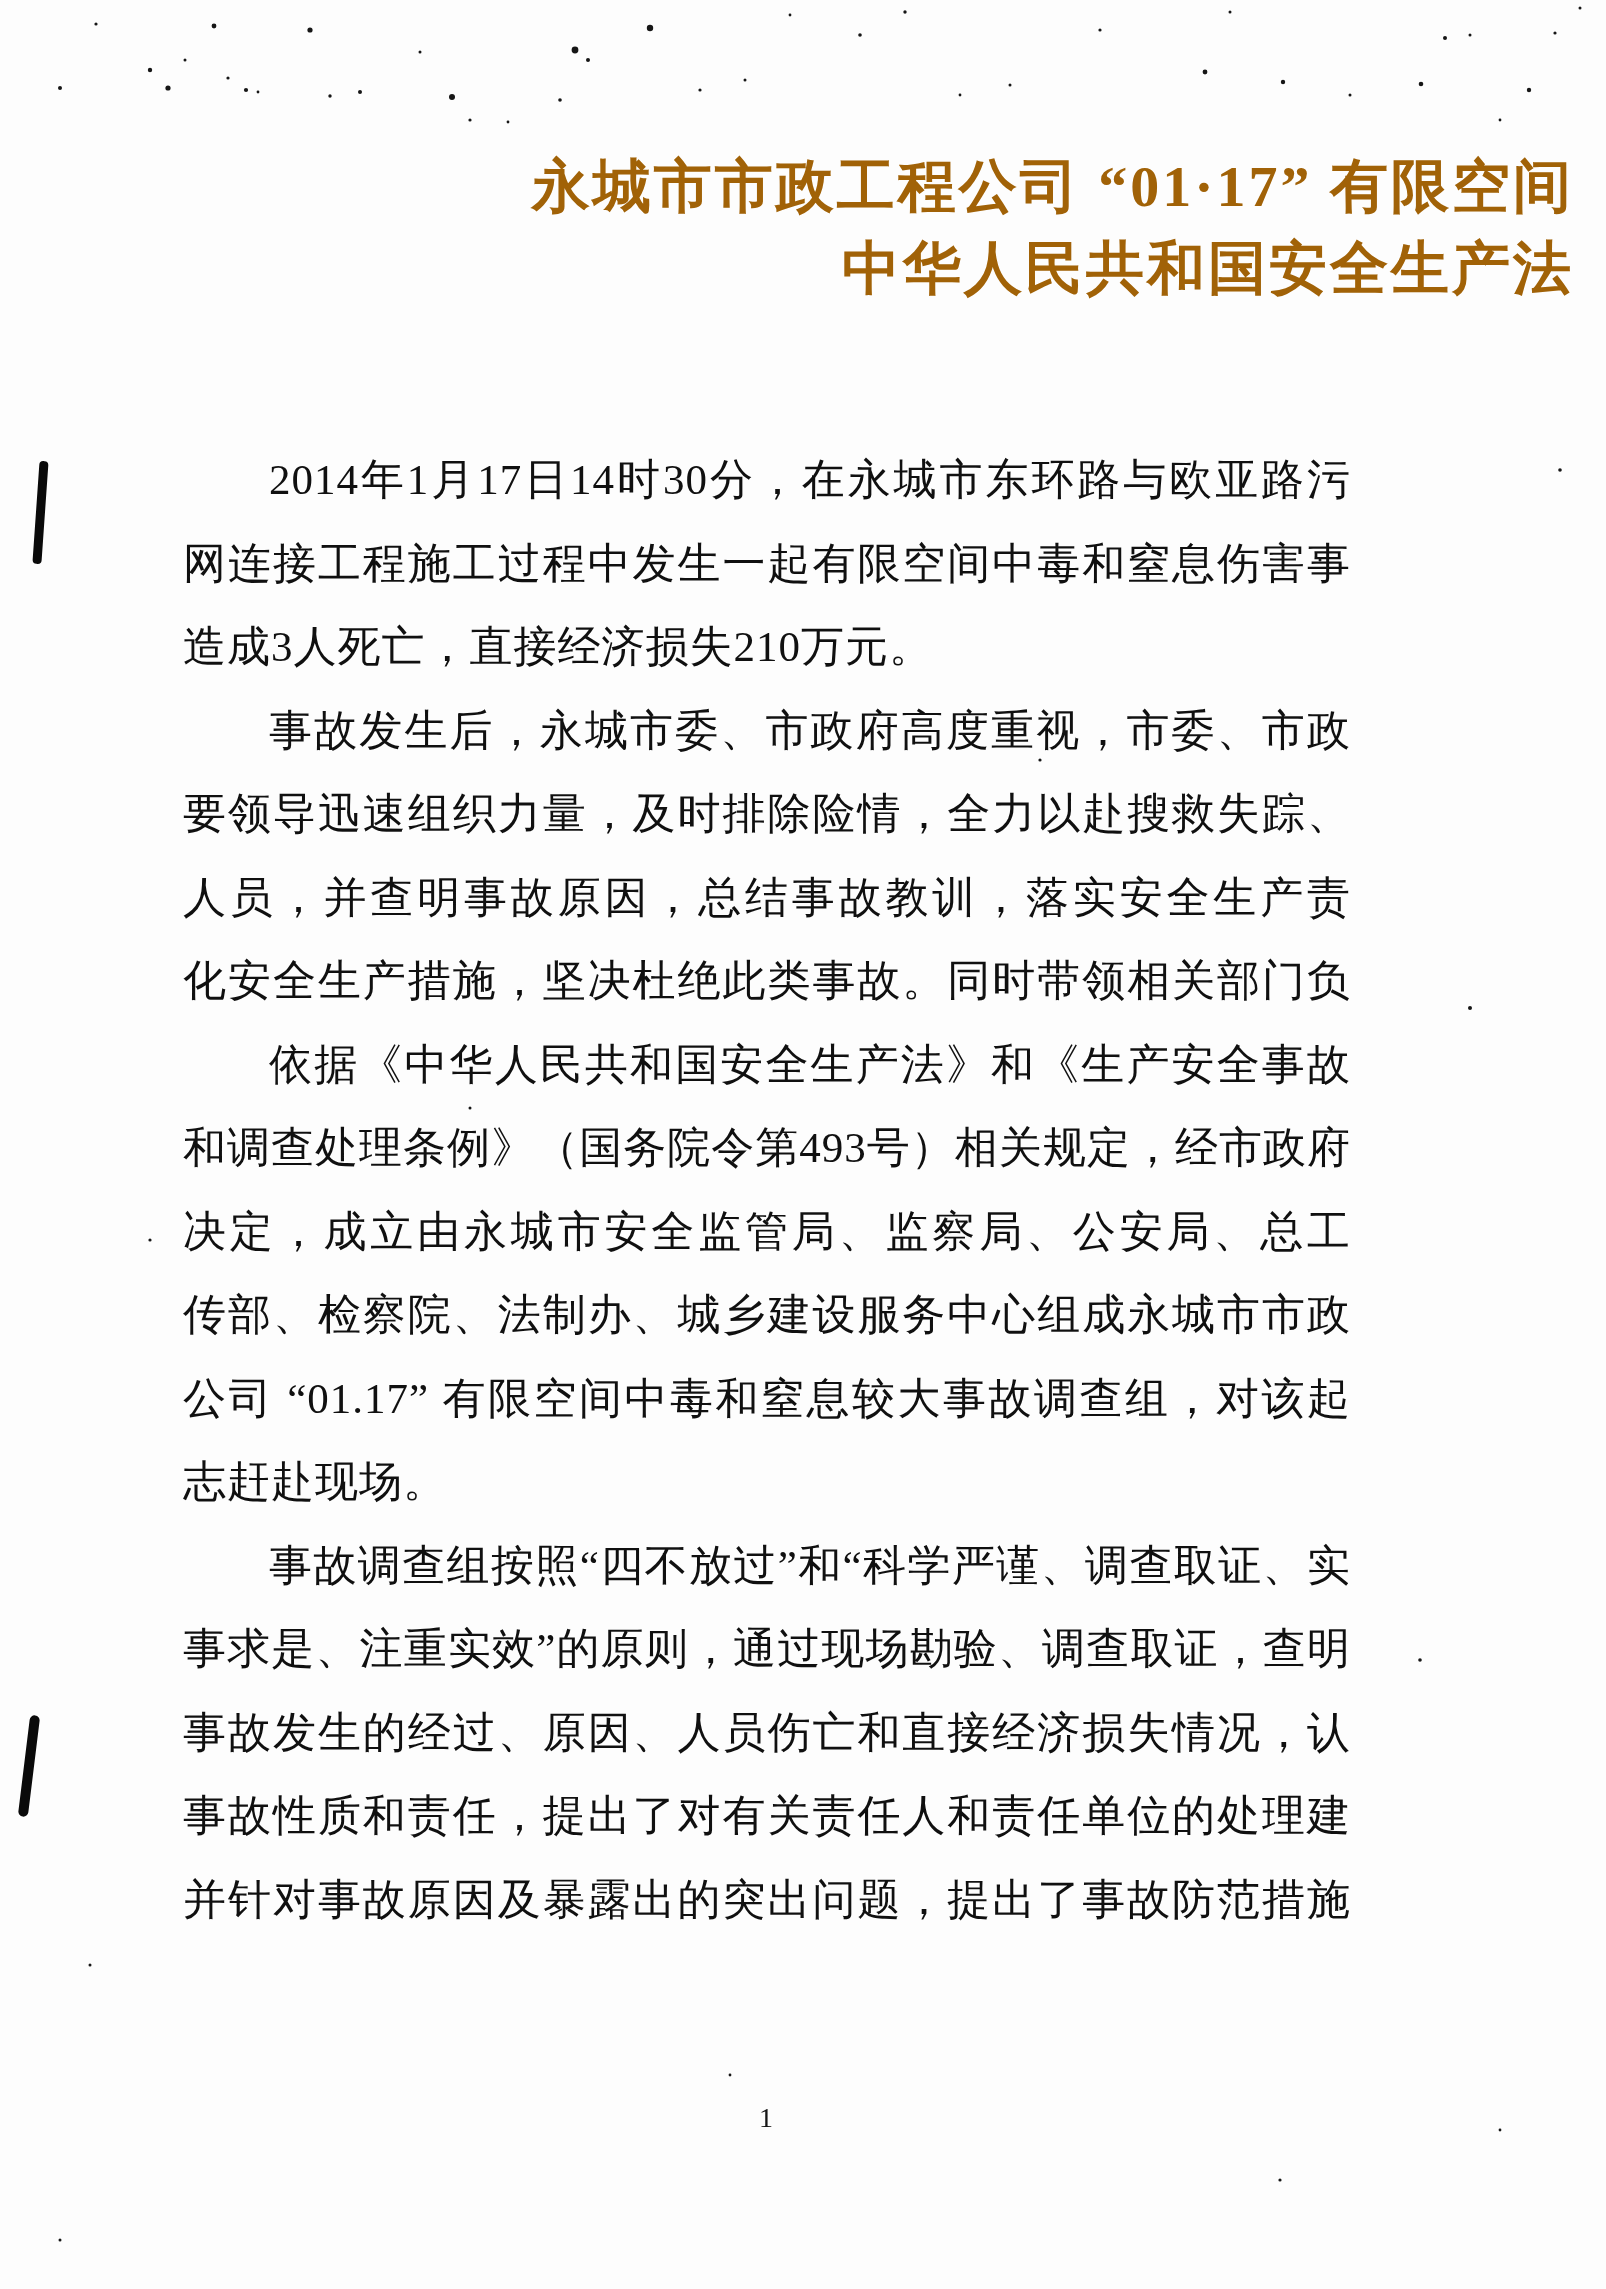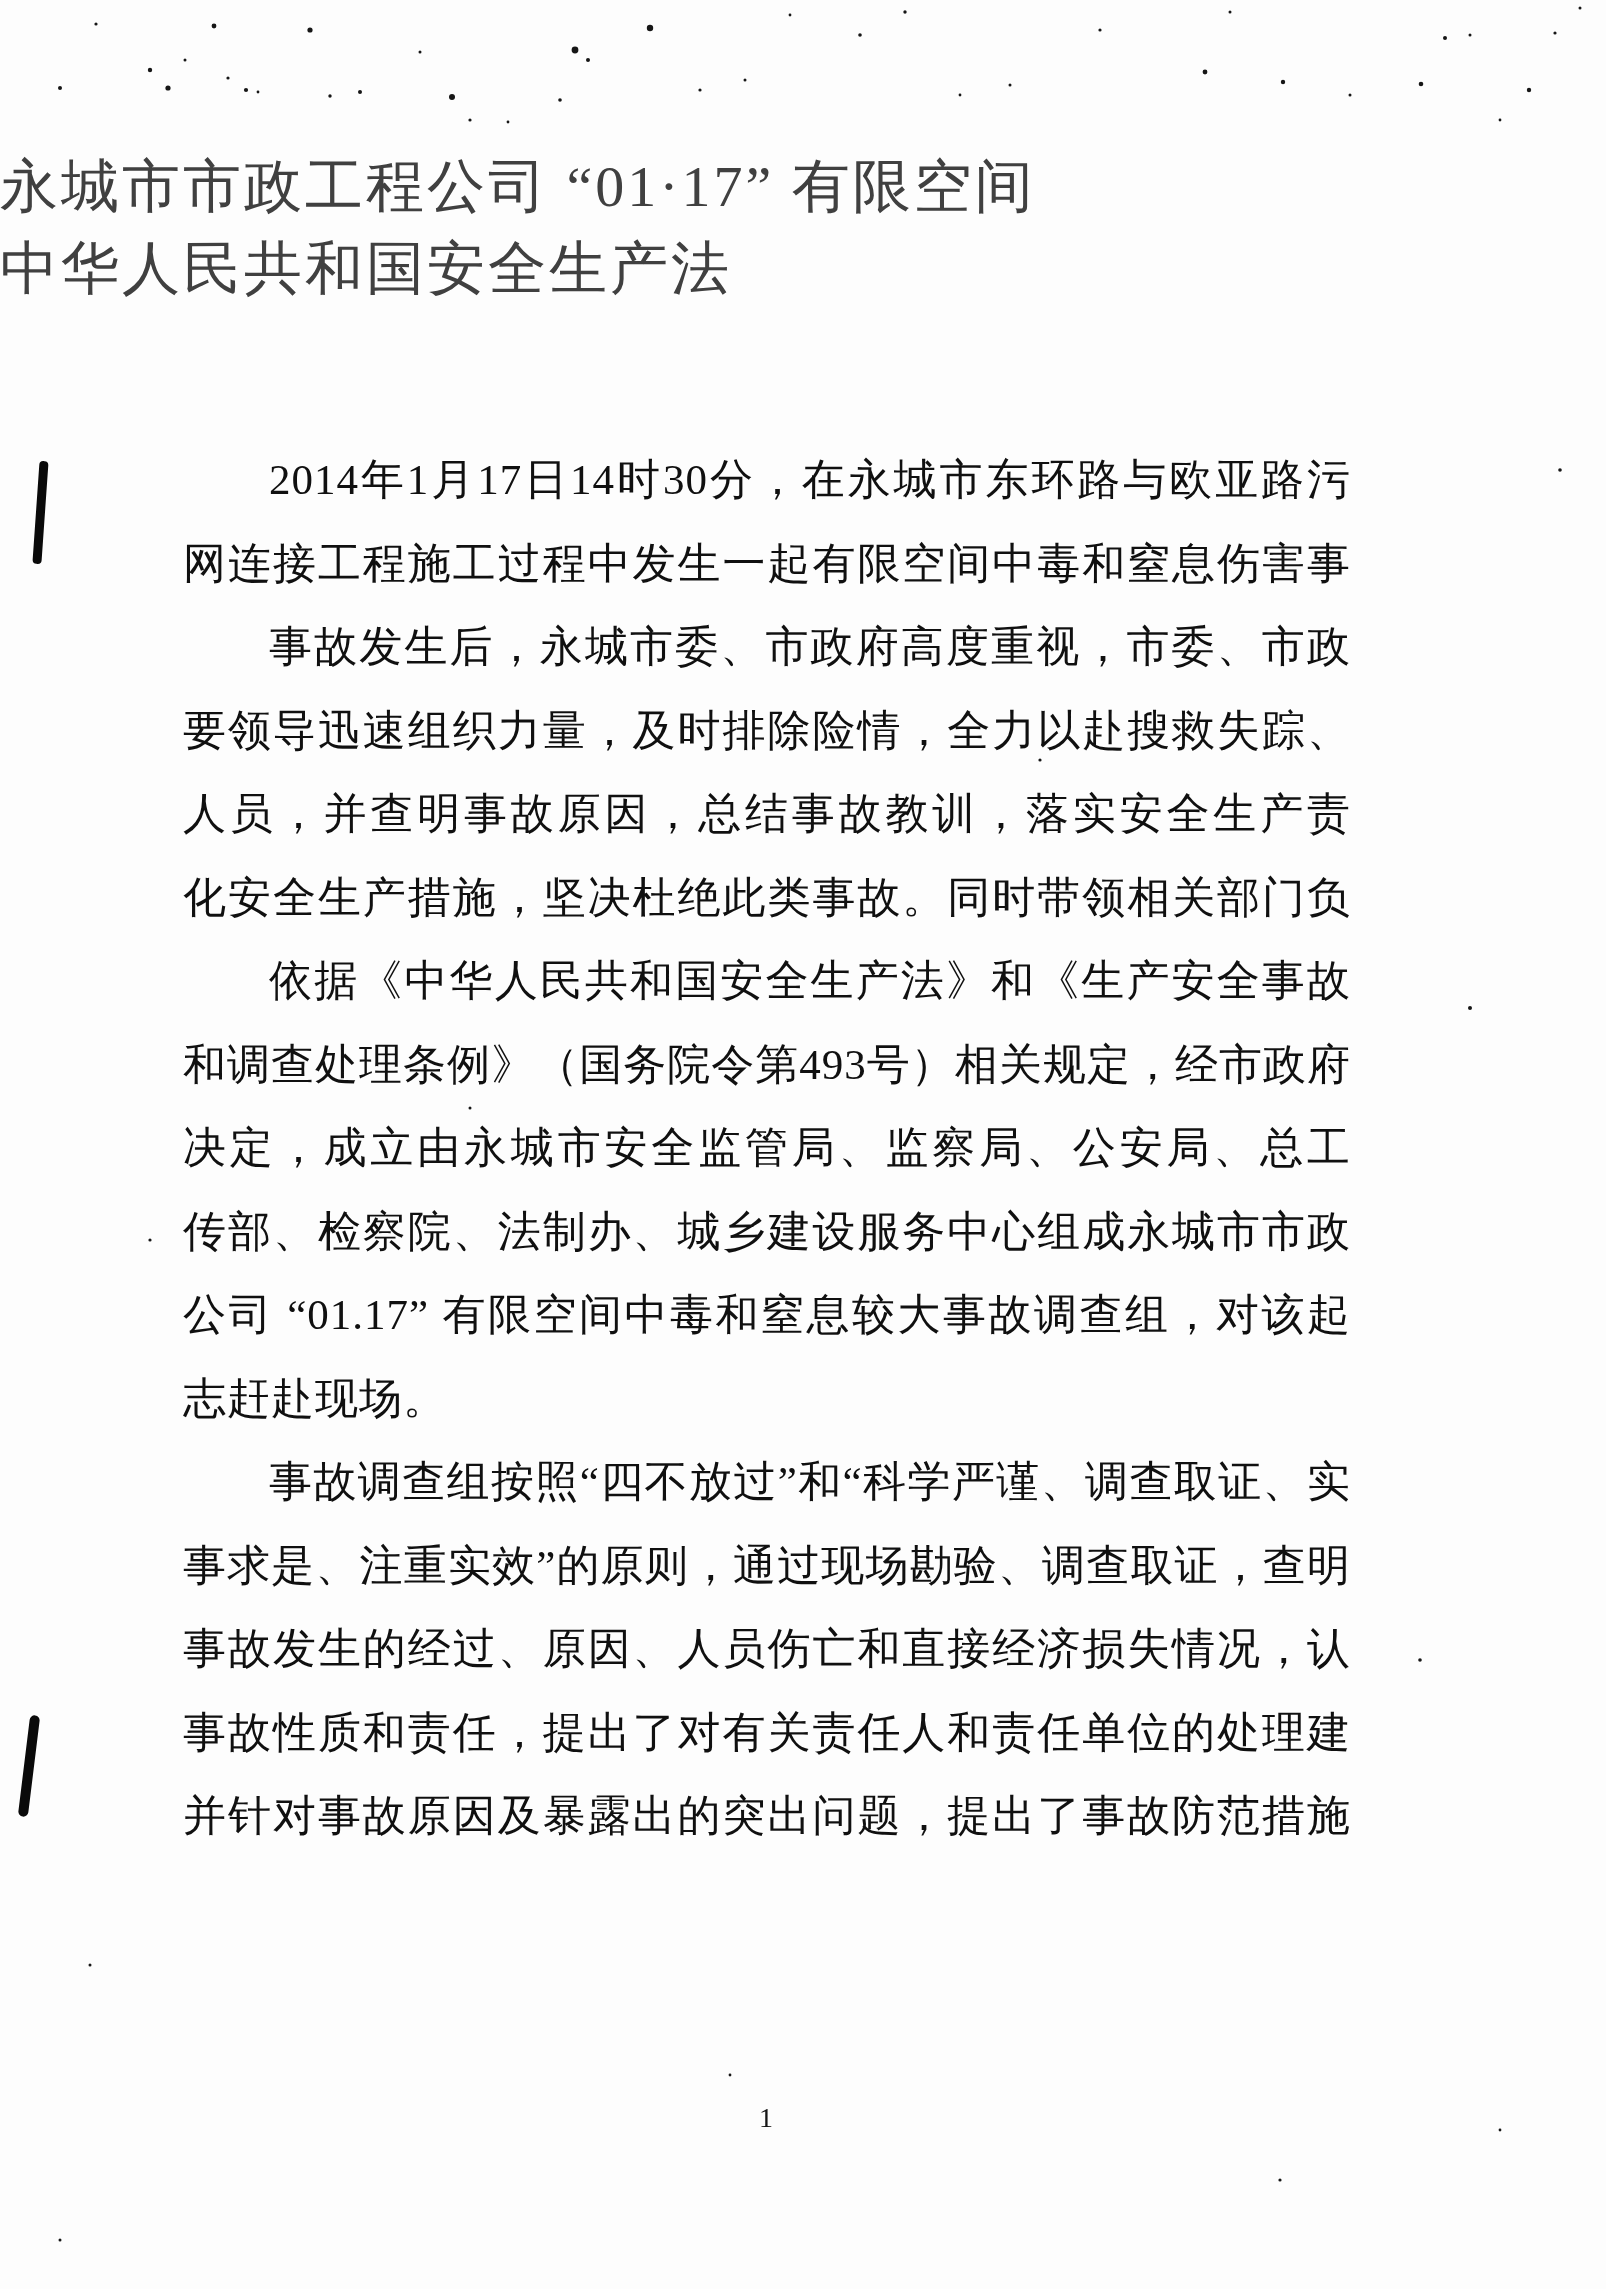--- a/index.html
+++ b/index.html
@@ -22,26 +22,26 @@
     top: 0;
     width: 1606px;
     height: 2289px;
     pointer-events: none;
   }
   .title-block {
     position: absolute;
     top: 146px;
     left: 0;
     width: 1574px;
-    text-align: left;
-    font-weight: 400;
+    text-align: right;
+    font-weight: 700;
     font-size: 58px;
     line-height: 82px;
     letter-spacing: 3px;
-    color: #404040;
+    color: #a16207;
   }
   .body-block {
     position: absolute;
     top: 438px;
     left: 183px;
     width: 1168px;
     font-size: 43px;
     line-height: 83.5px;
     letter-spacing: 1px;
     color: #101010;
@@ -137,20 +137,21 @@
 
   <div class="title-block">
     <div class="title-line">永城市市政工程公司 “01·17” 有限空间</div>
     <div class="title-line">中华人民共和国安全生产法</div>
   </div>
 
   <div class="body-block">
 
   <div class="bline fill indent">2014年1月17日14时30分，在永城市东环路与欧亚路污水管</div>
       <div class="bline fill">网连接工程施工过程中发生一起有限空间中毒和窒息伤害事故，</div>
+      <div class="bline">造成3人死亡，直接经济损失210万元。</div>
       <div class="bline fill indent">事故发生后，永城市委、市政府高度重视，市委、市政府主</div>
       <div class="bline fill">要领导迅速组织力量，及时排除险情，全力以赴搜救失踪、受伤</div>
       <div class="bline fill">人员，并查明事故原因，总结事故教训，落实安全生产责任，强</div>
       <div class="bline fill">化安全生产措施，坚决杜绝此类事故。同时带领相关部门负责同</div>
       <div class="bline fill indent">依据《中华人民共和国安全生产法》和《生产安全事故报告</div>
       <div class="bline fill">和调查处理条例》（国务院令第493号）相关规定，经市政府研究</div>
       <div class="bline fill">决定，成立由永城市安全监管局、监察局、公安局、总工会、宣</div>
       <div class="bline fill">传部、检察院、法制办、城乡建设服务中心组成永城市市政工程</div>
       <div class="bline fill">公司 “01.17” 有限空间中毒和窒息较大事故调查组，对该起事</div>
       <div class="bline">志赶赴现场。</div>

